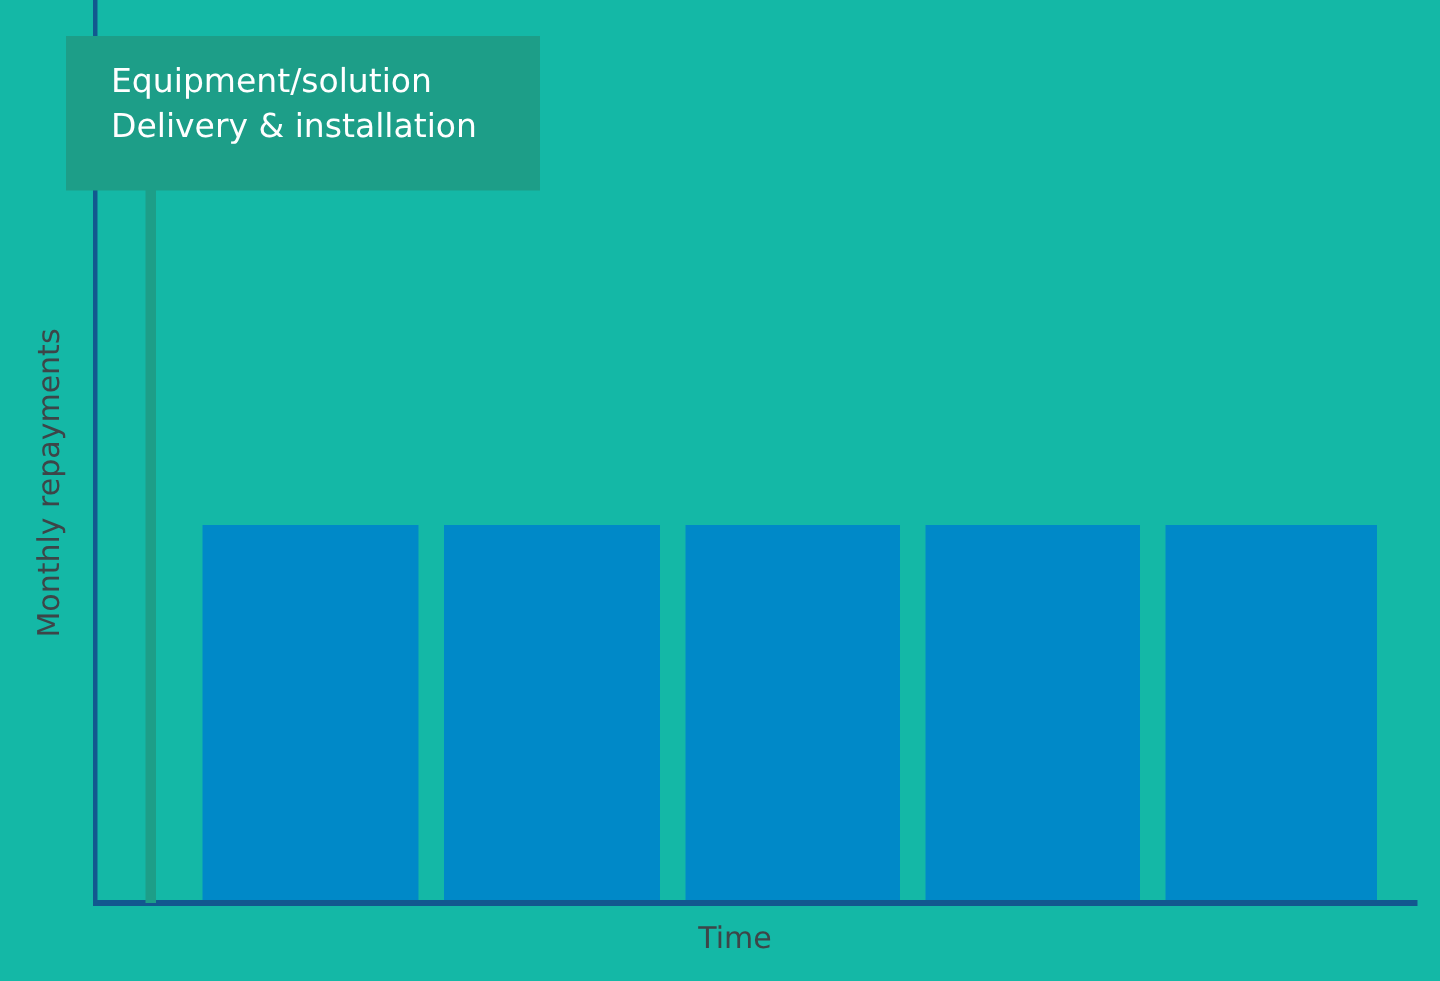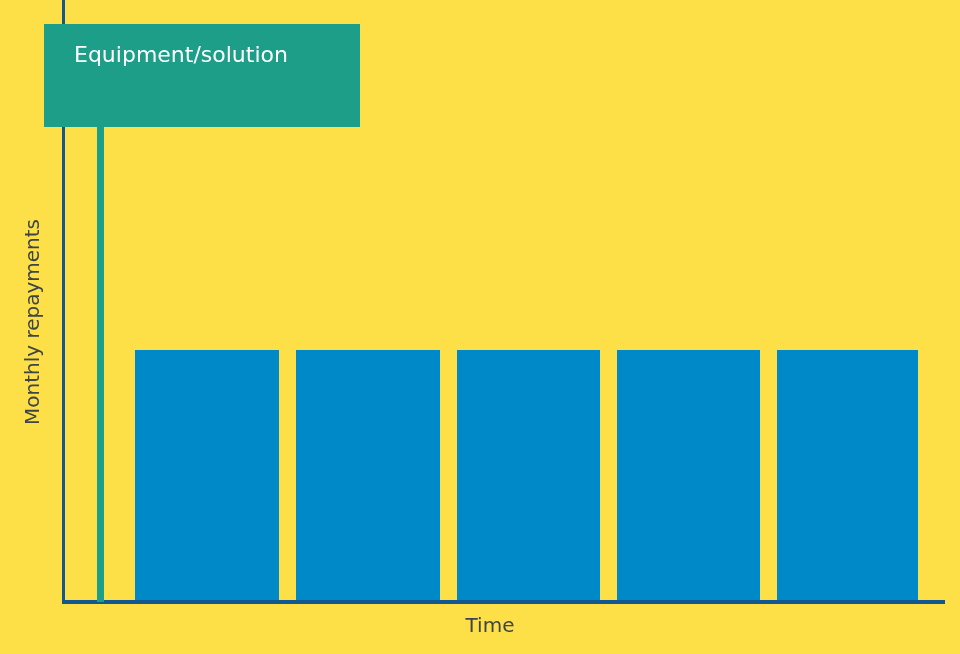--- a/index.html
+++ b/index.html
@@ -9,21 +9,21 @@
   body {
     width: 960px;
     height: 654px;
     overflow: hidden;
     font-family: "DejaVu Sans", "Liberation Sans", sans-serif;
   }
   #chart-root {
     position: relative;
     width: 960px;
     height: 654px;
-    background: #fde047;
+    background: #14b8a6;
   }
 
   
   .axis-y {
     position: absolute;
     left: 62px;
     top: 0px;
     width: 3px;
     height: 603px;
     background: #12588f;
@@ -111,18 +111,19 @@
       <div class="bar" style="left: 617px; top: 350px; width: 143px; height: 251px; background: rgb(0, 137, 200);"></div>
       <div class="bar" style="left: 777px; top: 350px; width: 141px; height: 251px; background: rgb(0, 137, 200);"></div>
     </div>
 
   <div class="axis-y"></div>
   <div class="axis-x"></div>
 
   <div class="milestone-line"></div>
   <div class="milestone-box">
     <div class="line">Equipment/solution</div>
+    <div class="line">Delivery &amp; installation</div>
   </div>
 
   <div class="axis-title-y">Monthly repayments</div>
   <div class="axis-title-x">Time</div>
 
 </div>
 
 </body></html>

